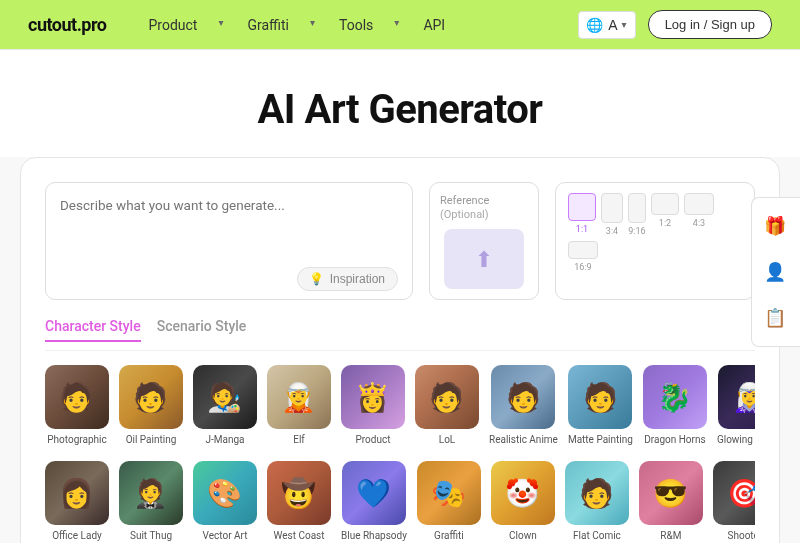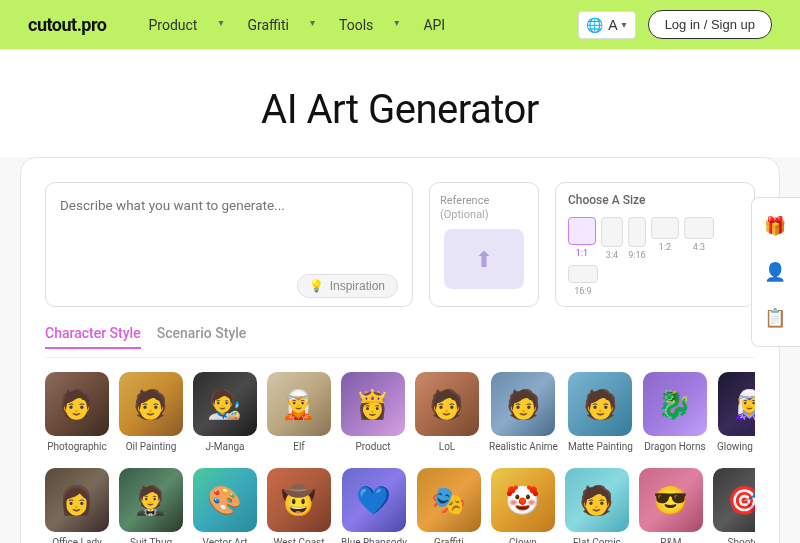--- a/index.html
+++ b/index.html
@@ -65,21 +65,21 @@
     }
 
     
     .hero {
       text-align: center;
       padding: 36px 20px 24px;
       background: #fff;
     }
     .hero h1 {
       font-size: 40px;
-      font-weight: 400;
+      font-weight: 700;
       color: #111;
       letter-spacing: -0.5px;
     }
 
     
     .main-card {
       background: #fff;
       border: 1px solid #e5e5e5;
       border-radius: 16px;
       margin: 0 auto 24px;
@@ -383,21 +383,20 @@
       <div class="reference-label">
         <span>Reference</span>
         <span style="color:#aaa;">(Optional)</span>
       </div>
       <div class="reference-upload">
         <span class="upload-icon">⬆</span>
       </div>
     </div>
 
     <div class="size-box">
-      <div class="size-label">Choose A Size</div>
       <div class="size-options">
 
         <div class="size-option active">
           <div class="size-box-shape shape-11"></div>
           <span class="size-option-label">1:1</span>
         </div>
         <div class="size-option">
           <div class="size-box-shape shape-34"></div>
           <span class="size-option-label">3:4</span>
         </div>

